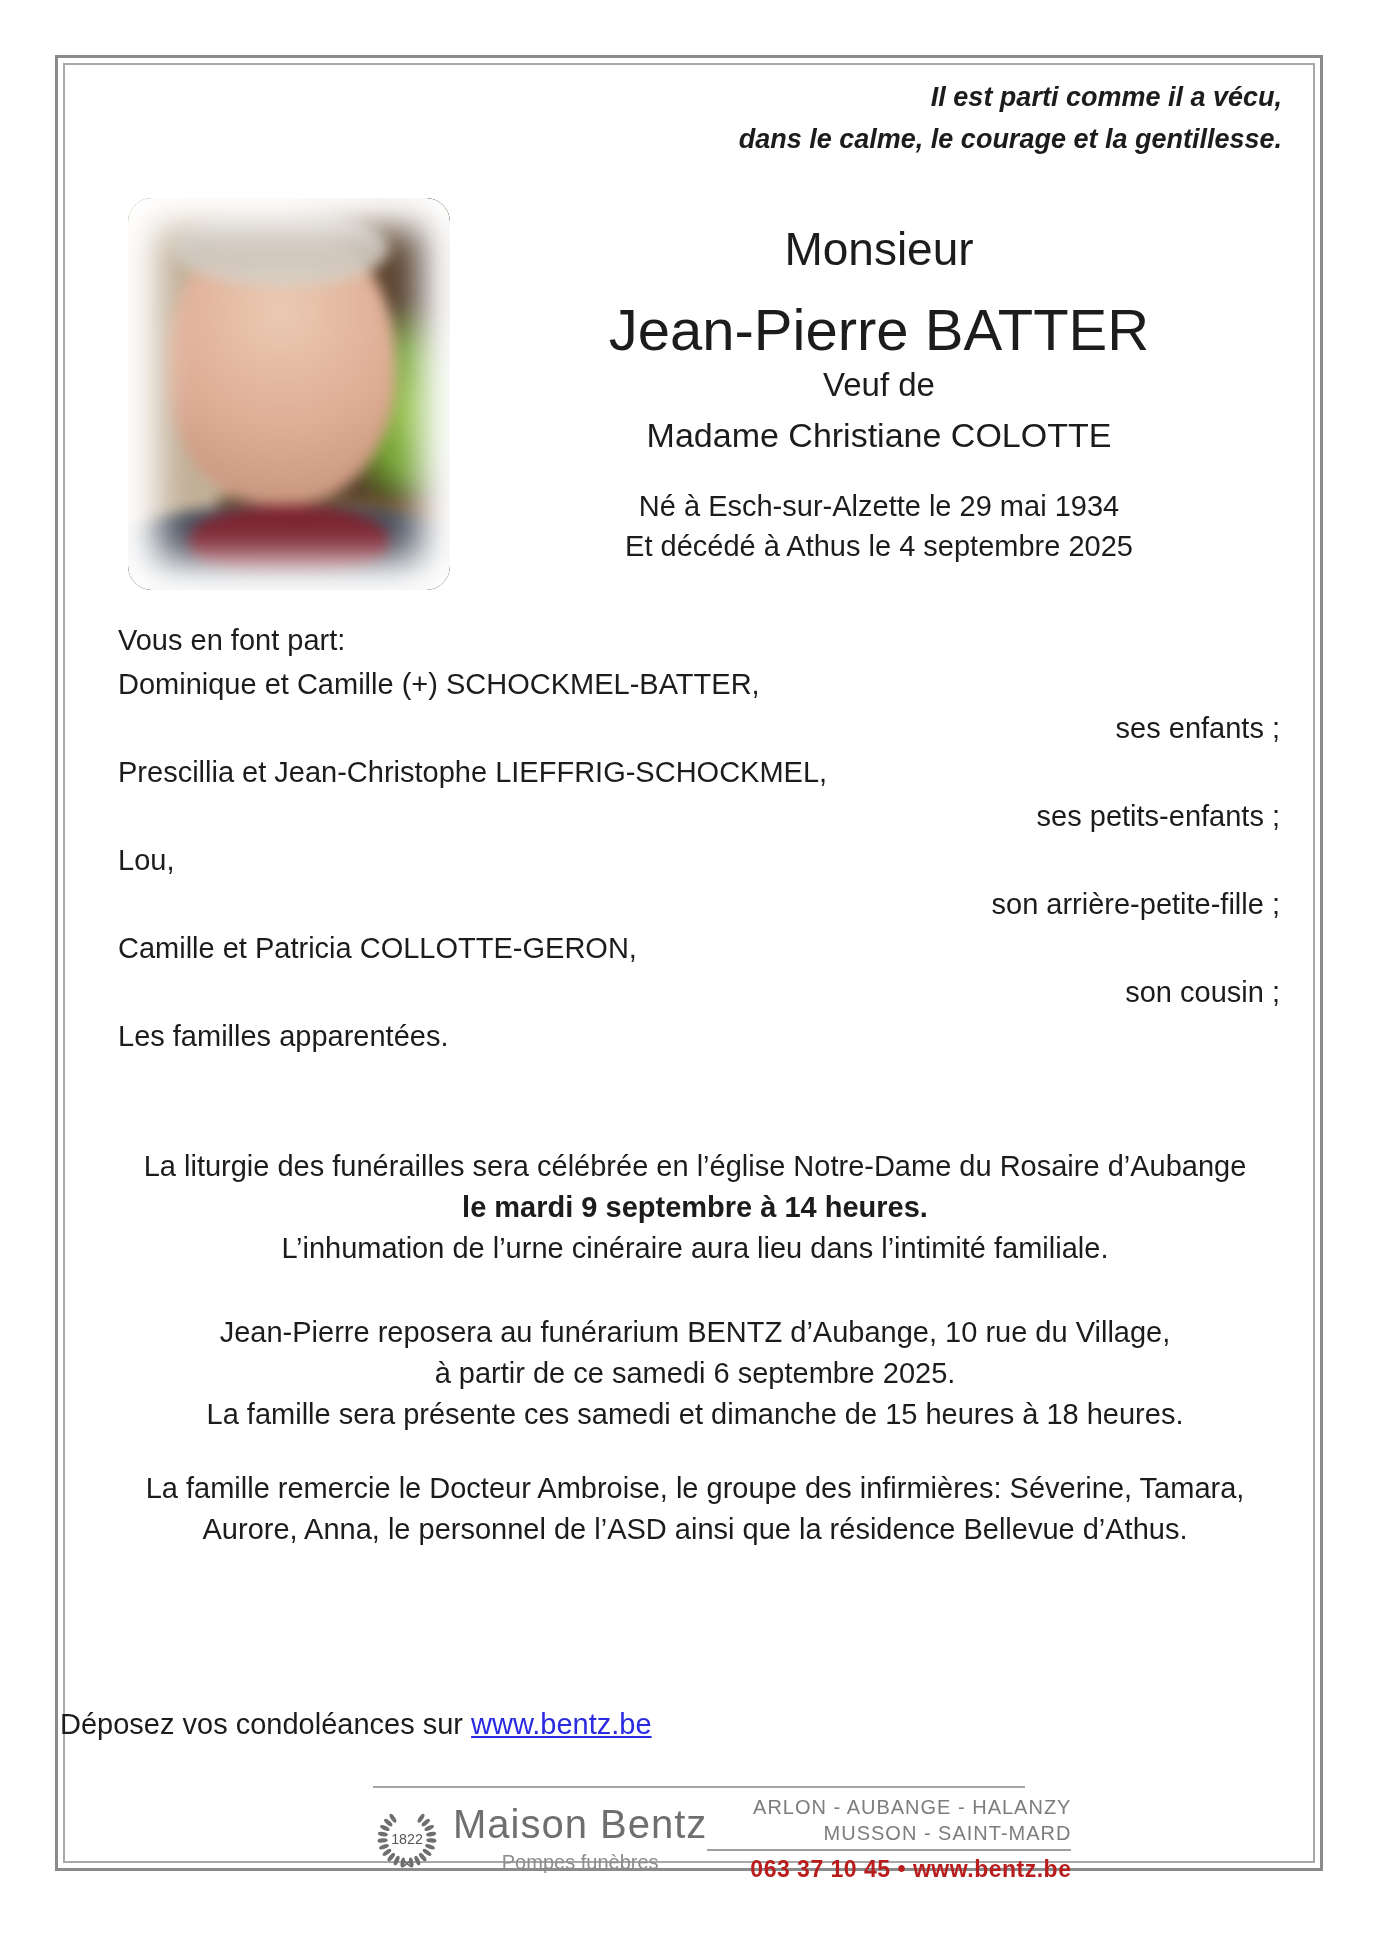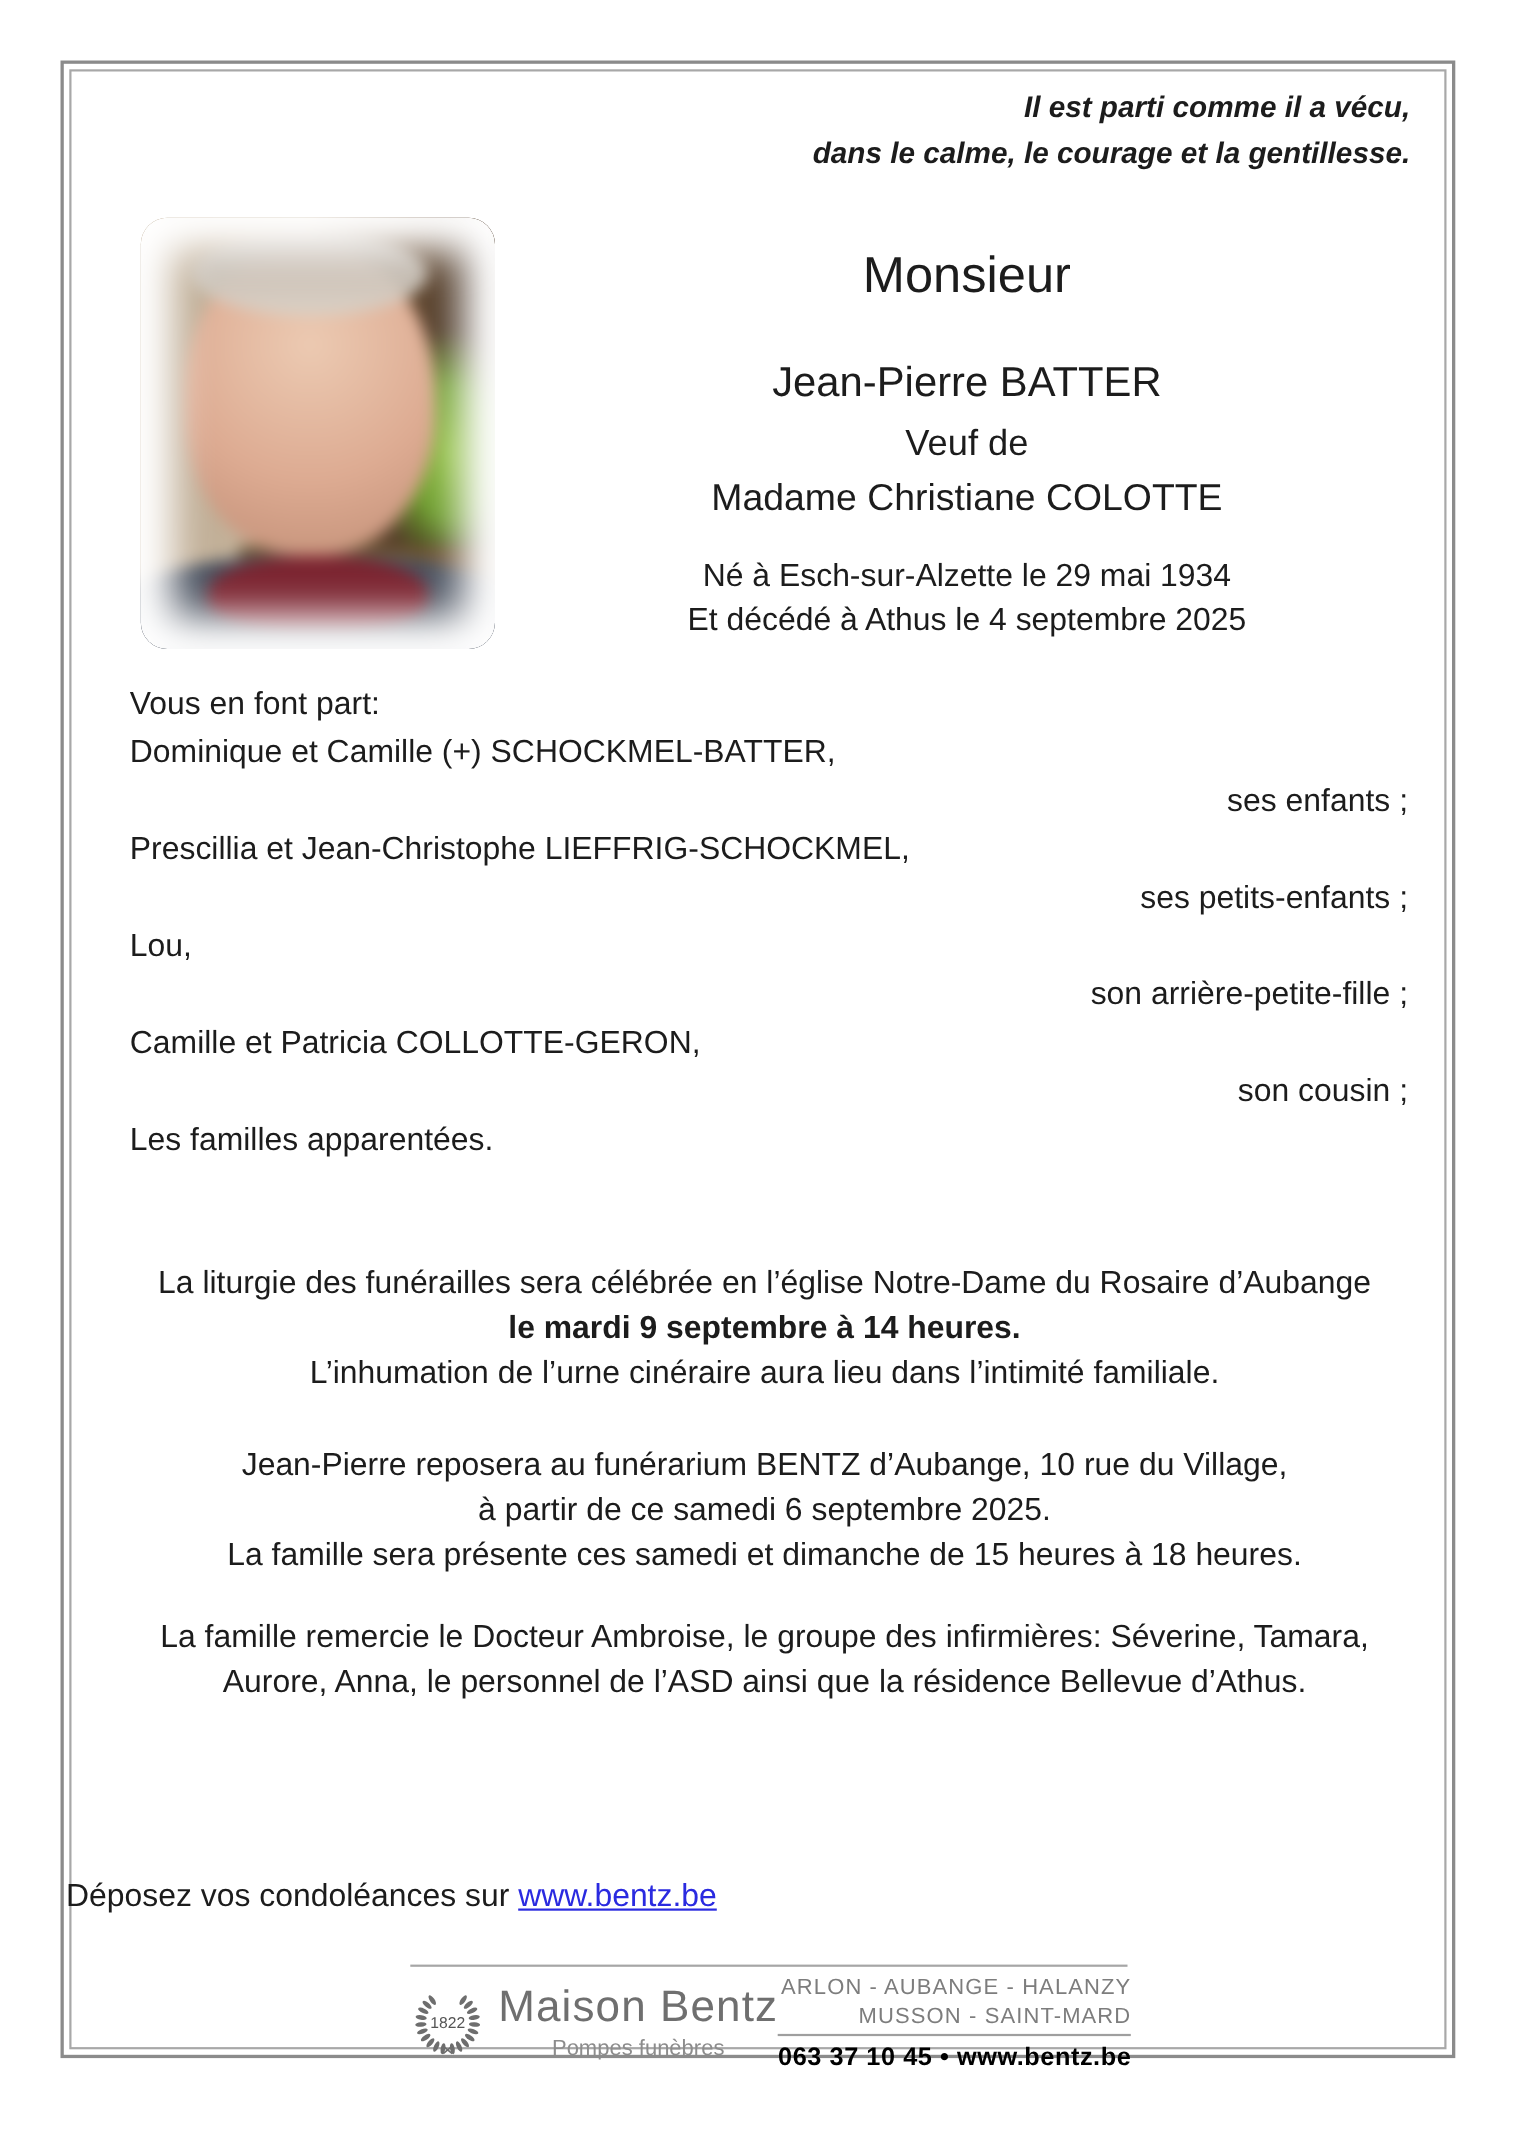--- a/index.html
+++ b/index.html
@@ -38,21 +38,21 @@
   .ph-sweater{position:absolute;left:-6%;bottom:-6%;width:112%;height:30%;
     border-radius:45% 45% 0 0;background:linear-gradient(#57606e,#3e4document653);background-color:#4a5260;}
   .ph-collar{position:absolute;left:22%;bottom:8%;width:56%;height:16%;
     border-radius:50% 50% 40% 40%;background:#7c2531;}
   .ph-feather{position:absolute;inset:0;border-radius:24px;
     box-shadow:inset 0 0 36px 30px #ffffff;}
 
   
   .name-block{position:absolute;left:450px;right:70px;top:210px;text-align:center;}
   .monsieur{font-size:46px;line-height:55px;padding-top:12px;}
-  .deceased-name{font-size:38px;line-height:70px;margin-top:36px;}
+  .deceased-name{font-size:58px;line-height:70px;margin-top:18px;}
   .veuf{font-size:33px;line-height:40px;}
   .spouse{font-size:34px;line-height:41px;margin-top:10px;}
   .born{font-size:29px;line-height:40px;margin-top:30px;}
   .died{font-size:29px;line-height:40px;}
 
   
   .announce{position:absolute;left:118px;right:98px;top:618px;font-size:29px;}
   .announce div{line-height:44px;}
   .a-left{text-align:left;}
   .a-right{text-align:right;}
@@ -69,21 +69,21 @@
   
   .footer-rule{position:absolute;left:373px;top:1786px;width:652px;height:2px;background:var(--gray-rule);}
   .footer{position:absolute;left:373px;top:1794px;width:652px;display:flex;align-items:center;}
   .wreath{flex:0 0 auto;width:68px;height:80px;}
   .brand-col{flex:0 0 auto;margin-left:12px;text-align:center;}
   .brand{font-size:40px;line-height:44px;color:var(--gray-brand);letter-spacing:1px;white-space:nowrap;text-align:right;}
   .brand-sub{font-size:20px;line-height:28px;color:var(--gray-sub);margin-top:2px;white-space:nowrap;}
   .cities-col{margin-left:auto;text-align:right;white-space:nowrap;}
   .cities{font-size:20px;line-height:26px;color:#7d7d7d;letter-spacing:1px;}
   .cities-underline{border-bottom:2px solid #9f9f9f;padding-bottom:3px;margin-bottom:4px;}
-  .phone{font-size:23px;line-height:28px;font-weight:700;color:#000000;letter-spacing:.5px;}
+  .phone{font-size:23px;line-height:28px;font-weight:700;color:#b91c1c;letter-spacing:.5px;margin-left:43px;}
 </style>
 </head>
 <body>
 
 <div class="page">
 
   <div class="frame-outer"></div>
   <div class="frame-inner"></div>
 
   <div class="quote">

